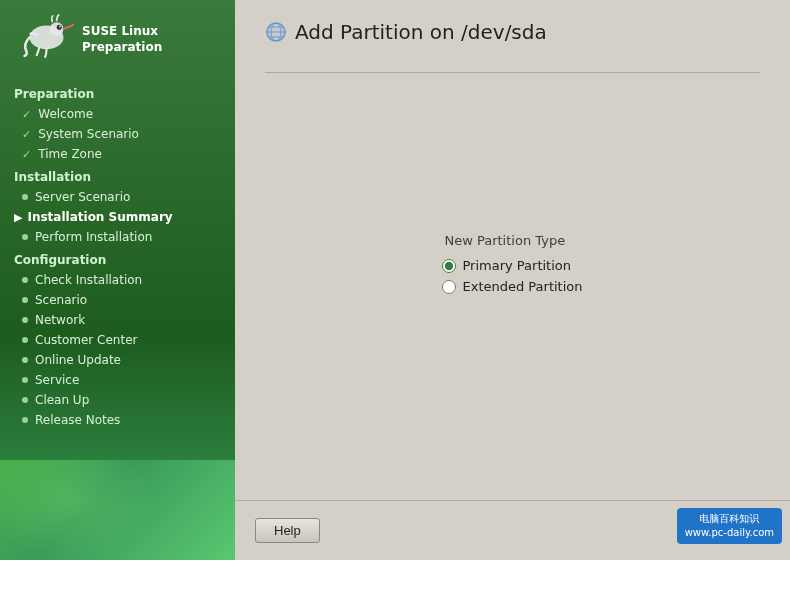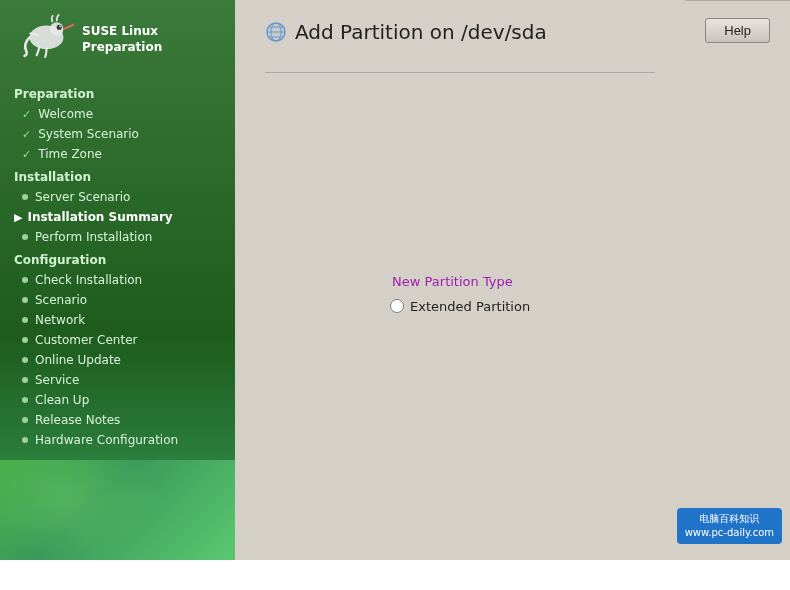--- a/index.html
+++ b/index.html
@@ -116,21 +116,21 @@
       width: 180px;
       height: 120px;
       background: radial-gradient(ellipse, rgba(100,200,100,0.5) 0%, transparent 70%);
     }
 
     
     .main-content {
       flex: 1;
       background: #d4d0c8;
       display: flex;
-      flex-direction: row;
+      flex-direction: column;
       position: relative;
     }
 
     .content-area {
       flex: 1;
       background: #d4d0c8;
       padding: 20px 30px;
       display: flex;
       flex-direction: column;
     }
@@ -172,21 +172,21 @@
     }
 
     .partition-type-group {
       display: flex;
       flex-direction: column;
       align-items: flex-start;
     }
 
     .partition-type-label {
       font-size: 13px;
-      color: #a21caf;
+      color: #404040;
       margin-bottom: 10px;
       margin-left: 2px;
     }
 
     .radio-option {
       display: flex;
       align-items: center;
       margin-bottom: 6px;
       cursor: pointer;
     }
@@ -327,24 +327,20 @@
         <span>Service</span>
       </div>
       <div class="nav-item">
         <span class="nav-bullet"></span>
         <span>Clean Up</span>
       </div>
       <div class="nav-item">
         <span class="nav-bullet"></span>
         <span>Release Notes</span>
       </div>
-      <div class="nav-item">
-        <span class="nav-bullet"></span>
-        <span>Hardware Configuration</span>
-      </div>
     </div>
 
     <div class="sidebar-bottom-decor"></div>
   </div>
 
   <div class="main-content">
     <div class="content-area">
 
       <div class="page-title-bar">
 
@@ -358,20 +354,24 @@
         </svg>
         <h1 class="page-title">Add Partition on /dev/sda</h1>
       </div>
 
       <div class="divider-line"></div>
 
       <div class="form-area">
         <div class="partition-type-group">
           <div class="partition-type-label">New Partition Type</div>
 
+          <label class="radio-option">
+            <input type="radio" class="radio-input" name="partition_type" checked="" style="">
+            <span class="radio-label">Primary Partition</span>
+          </label>
 
           <label class="radio-option">
             <input type="radio" class="radio-input" name="partition_type" style="">
             <span class="radio-label">Extended Partition</span>
           </label>
         </div>
       </div>
 
     </div>
 

